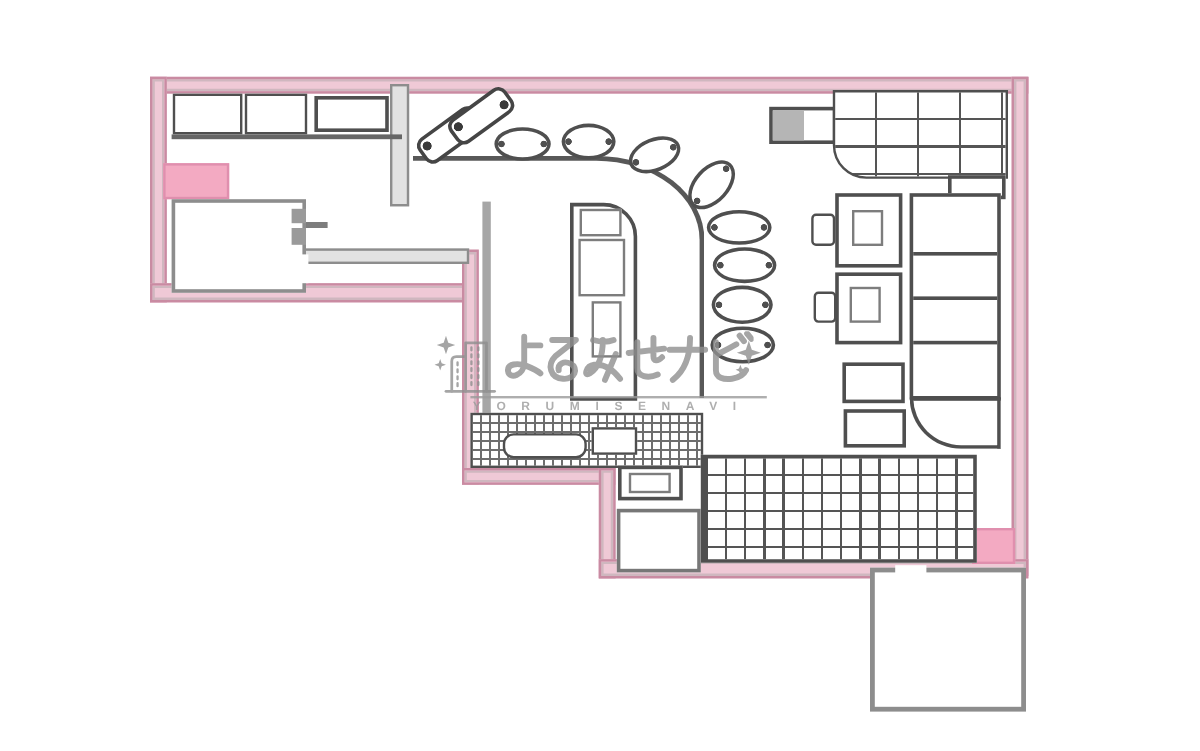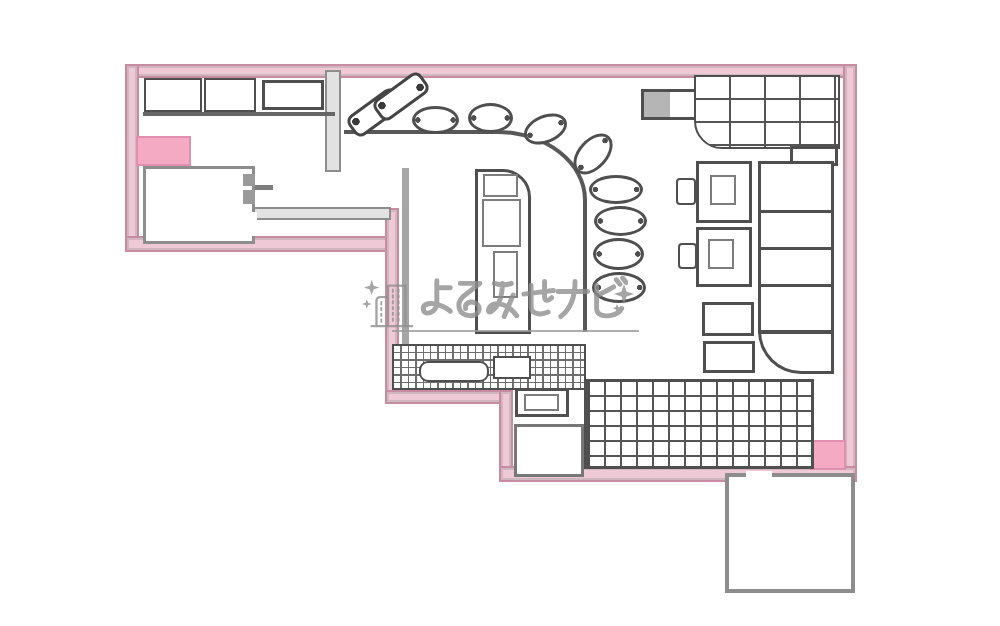--- a/index.html
+++ b/index.html
@@ -174,15 +174,16 @@
         </g>
       <g transform="translate(190,0)">
           <path d="M9,10 V36 C9,43 16,45 24,44 C31,43 35,40 37,36 M11,21 C17,18 23,15 28,12 M31,4 L35,9 M38,2 L42,7"></path>
         </g>
     </svg>
     <svg style="position:absolute;left:252px;top:10px;" width="24" height="30" viewBox="0 0 24 30" fill="currentColor">
       <path d="M12,2 L14.5,9.5 L22,12 L14.5,14.5 L12,22 L9.5,14.5 L2,12 L9.5,9.5 Z"></path>
       <path d="M5,22 L6.2,25 L9,26.2 L6.2,27.4 L5,30 L3.8,27.4 L1,26.2 L3.8,25 Z"></path>
     </svg>
     <div class="wm-underline"></div>
+    <div class="wm-sub">YORUMISENAVI</div>
   </div>
 
 </div>
 
 </body></html>

